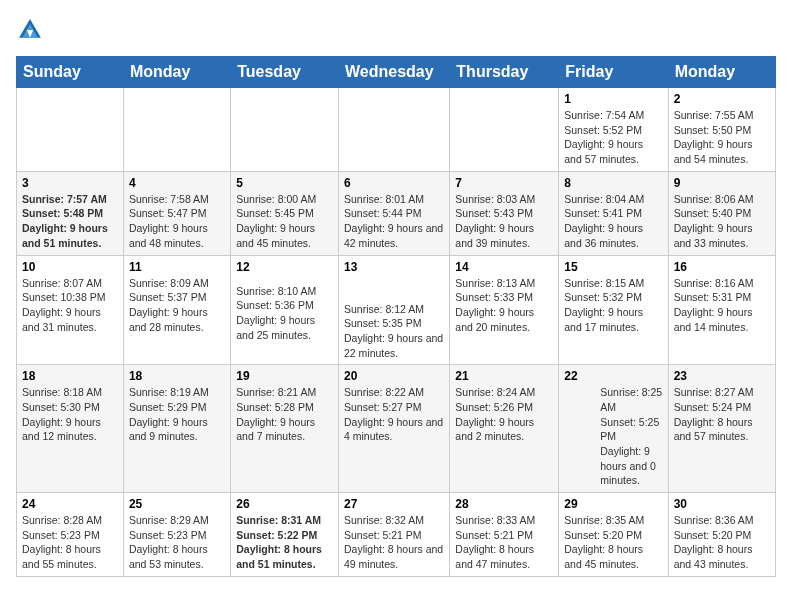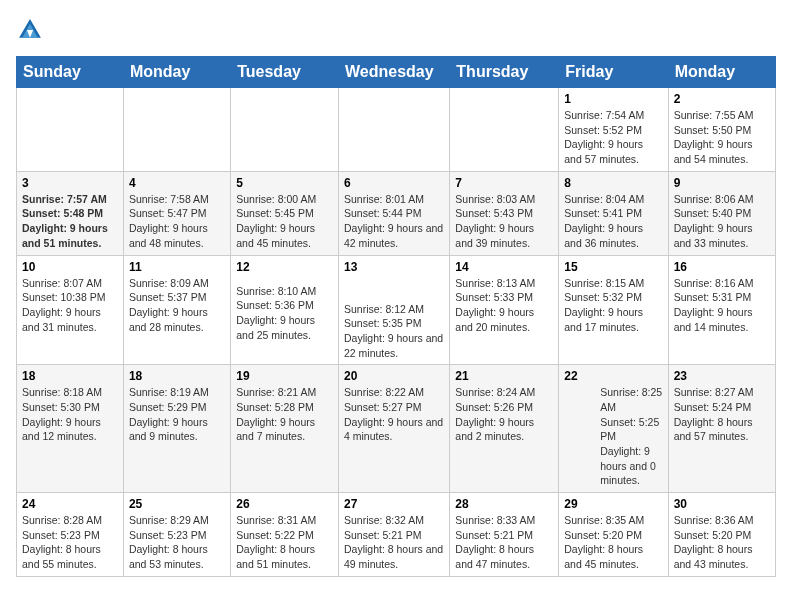--- a/index.html
+++ b/index.html
@@ -281,21 +281,21 @@
 Daylight: 8 hours and 55 minutes.</div>
         </td>
         <td>
           <span class="day-number">25</span>
           <div class="day-info" style="white-space: pre-line;">Sunrise: 8:29 AM
 Sunset: 5:23 PM
 Daylight: 8 hours and 53 minutes.</div>
         </td>
         <td>
           <span class="day-number">26</span>
-          <div class="day-info" style="white-space: pre-line;">Sunrise: 8:31 AM
+          <div class="day-info" style="white-space: pre-line; font-weight: bold;">Sunrise: 8:31 AM
 Sunset: 5:22 PM
 Daylight: 8 hours and 51 minutes.</div>
         </td>
         <td>
           <span class="day-number">27</span>
           <div class="day-info" style="white-space: pre-line;">Sunrise: 8:32 AM
 Sunset: 5:21 PM
 Daylight: 8 hours and 49 minutes.</div>
         </td>
         <td>

